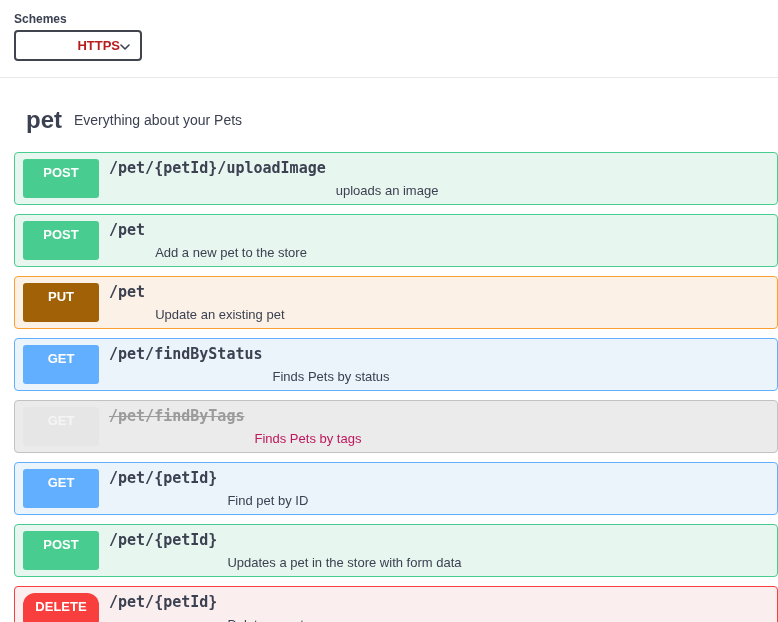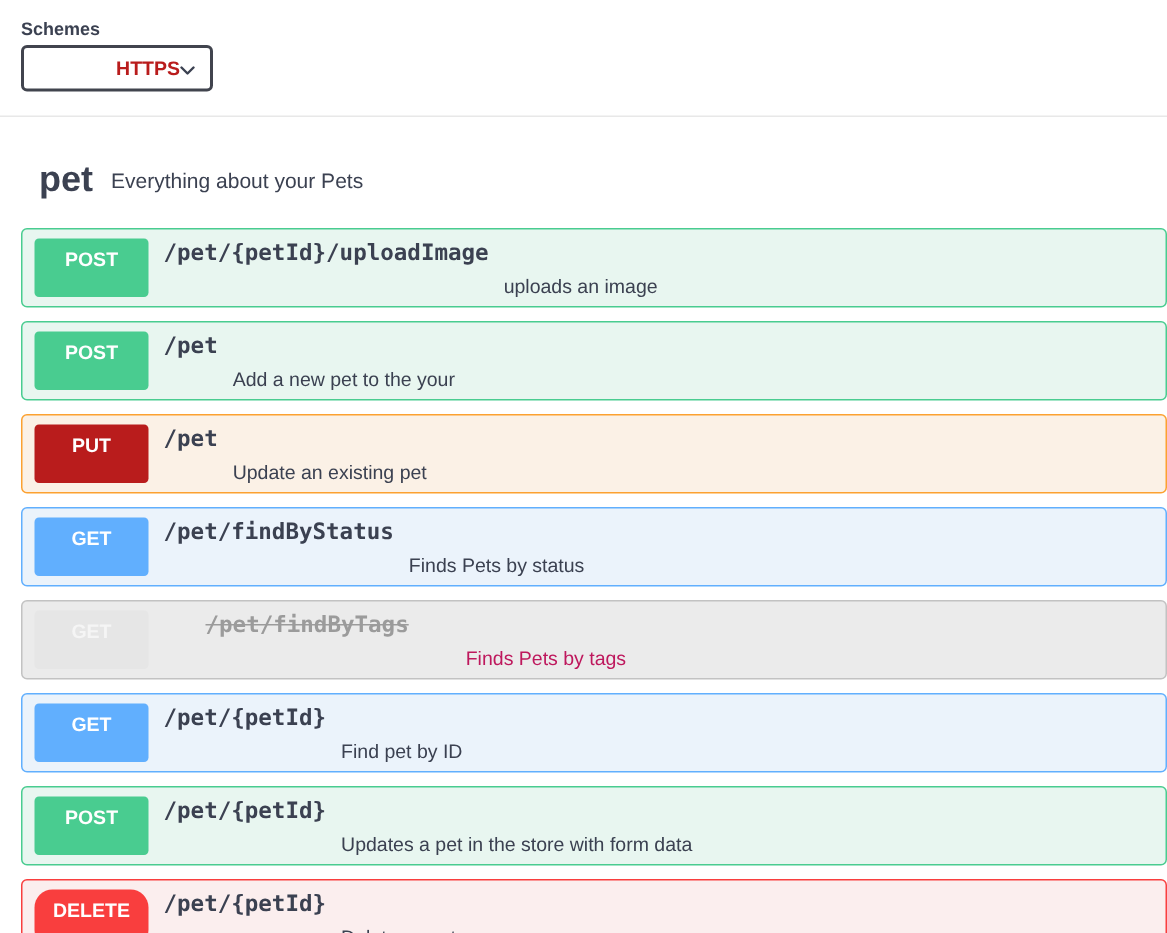--- a/index.html
+++ b/index.html
@@ -11,24 +11,24 @@
 .divider { height: 1px; background: #e8e8e8; width: 100%; }
 .content { padding: 28px 0 0 14px; }
 .tag-row { display: flex; align-items: center; gap: 12px; margin: 0 0 18px 12px; cursor: pointer; }
 .tag-name { font-size: 24px; font-weight: 700; color: #3b4151; }
 .tag-desc { font-size: 14px; color: #3b4151; }
 .op { display: flex; border: 1px solid; border-radius: 4px; padding: 6px 8px; margin-bottom: 9px; cursor: pointer; }
 .op-post { background: #e8f6f0; border-color: #49cc90; }
 .op-put { background: #fbf1e6; border-color: #fca130; }
 .op-get { background: #ebf3fb; border-color: #61affe; }
 .op-delete { background: #fbeeee; border-color: #f93e3e; }
-.op-deprecated { background: #ebebeb; border-color: #c2c2c2; gap: 28px; }
+.op-deprecated { background: #ebebeb; border-color: #c2c2c2; }
 .method { min-width: 76px; padding: 6px 0; text-align: center; font-size: 13px; font-weight: 700; color: #fff; border-radius: 3px; margin-right: 10px; }
 .m-post { background: #49cc90; }
-.m-put { background: #b91c1c; }
+.m-put { background: #a16207; }
 .m-get { background: #61affe; }
 .m-delete { background: #f93e3e; padding-left: 4px; padding-right: 4px; border-radius: 12px; }
 .m-deprecated { background: #e6e6e6; color: #f5f5f5; }
 .path { font-family: ui-monospace, "SFMono-Regular", Menlo, Consolas, monospace; font-size: 15px; font-weight: 700; color: #3b4151; margin-right: 10px; }
 .path-deprecated { text-decoration: line-through; color: #9b9b9b; }
 .summary { font-size: 13px; color: #3b4151; margin-top: 24px; }
 .summary-deprecated { color: #be185d; }
 </style>
 </head>
 <body>
@@ -54,21 +54,21 @@
   </div>
   <div id="ops">
       <div class="op op-post">
         <span class="method m-post">POST</span>
         <span class="path">/pet/{petId}/uploadImage</span>
         <span class="summary">uploads an image</span>
       </div>
       <div class="op op-post">
         <span class="method m-post">POST</span>
         <span class="path">/pet</span>
-        <span class="summary">Add a new pet to the your</span>
+        <span class="summary">Add a new pet to the store</span>
       </div>
       <div class="op op-put">
         <span class="method m-put">PUT</span>
         <span class="path">/pet</span>
         <span class="summary">Update an existing pet</span>
       </div>
       <div class="op op-get">
         <span class="method m-get">GET</span>
         <span class="path">/pet/findByStatus</span>
         <span class="summary">Finds Pets by status</span>

